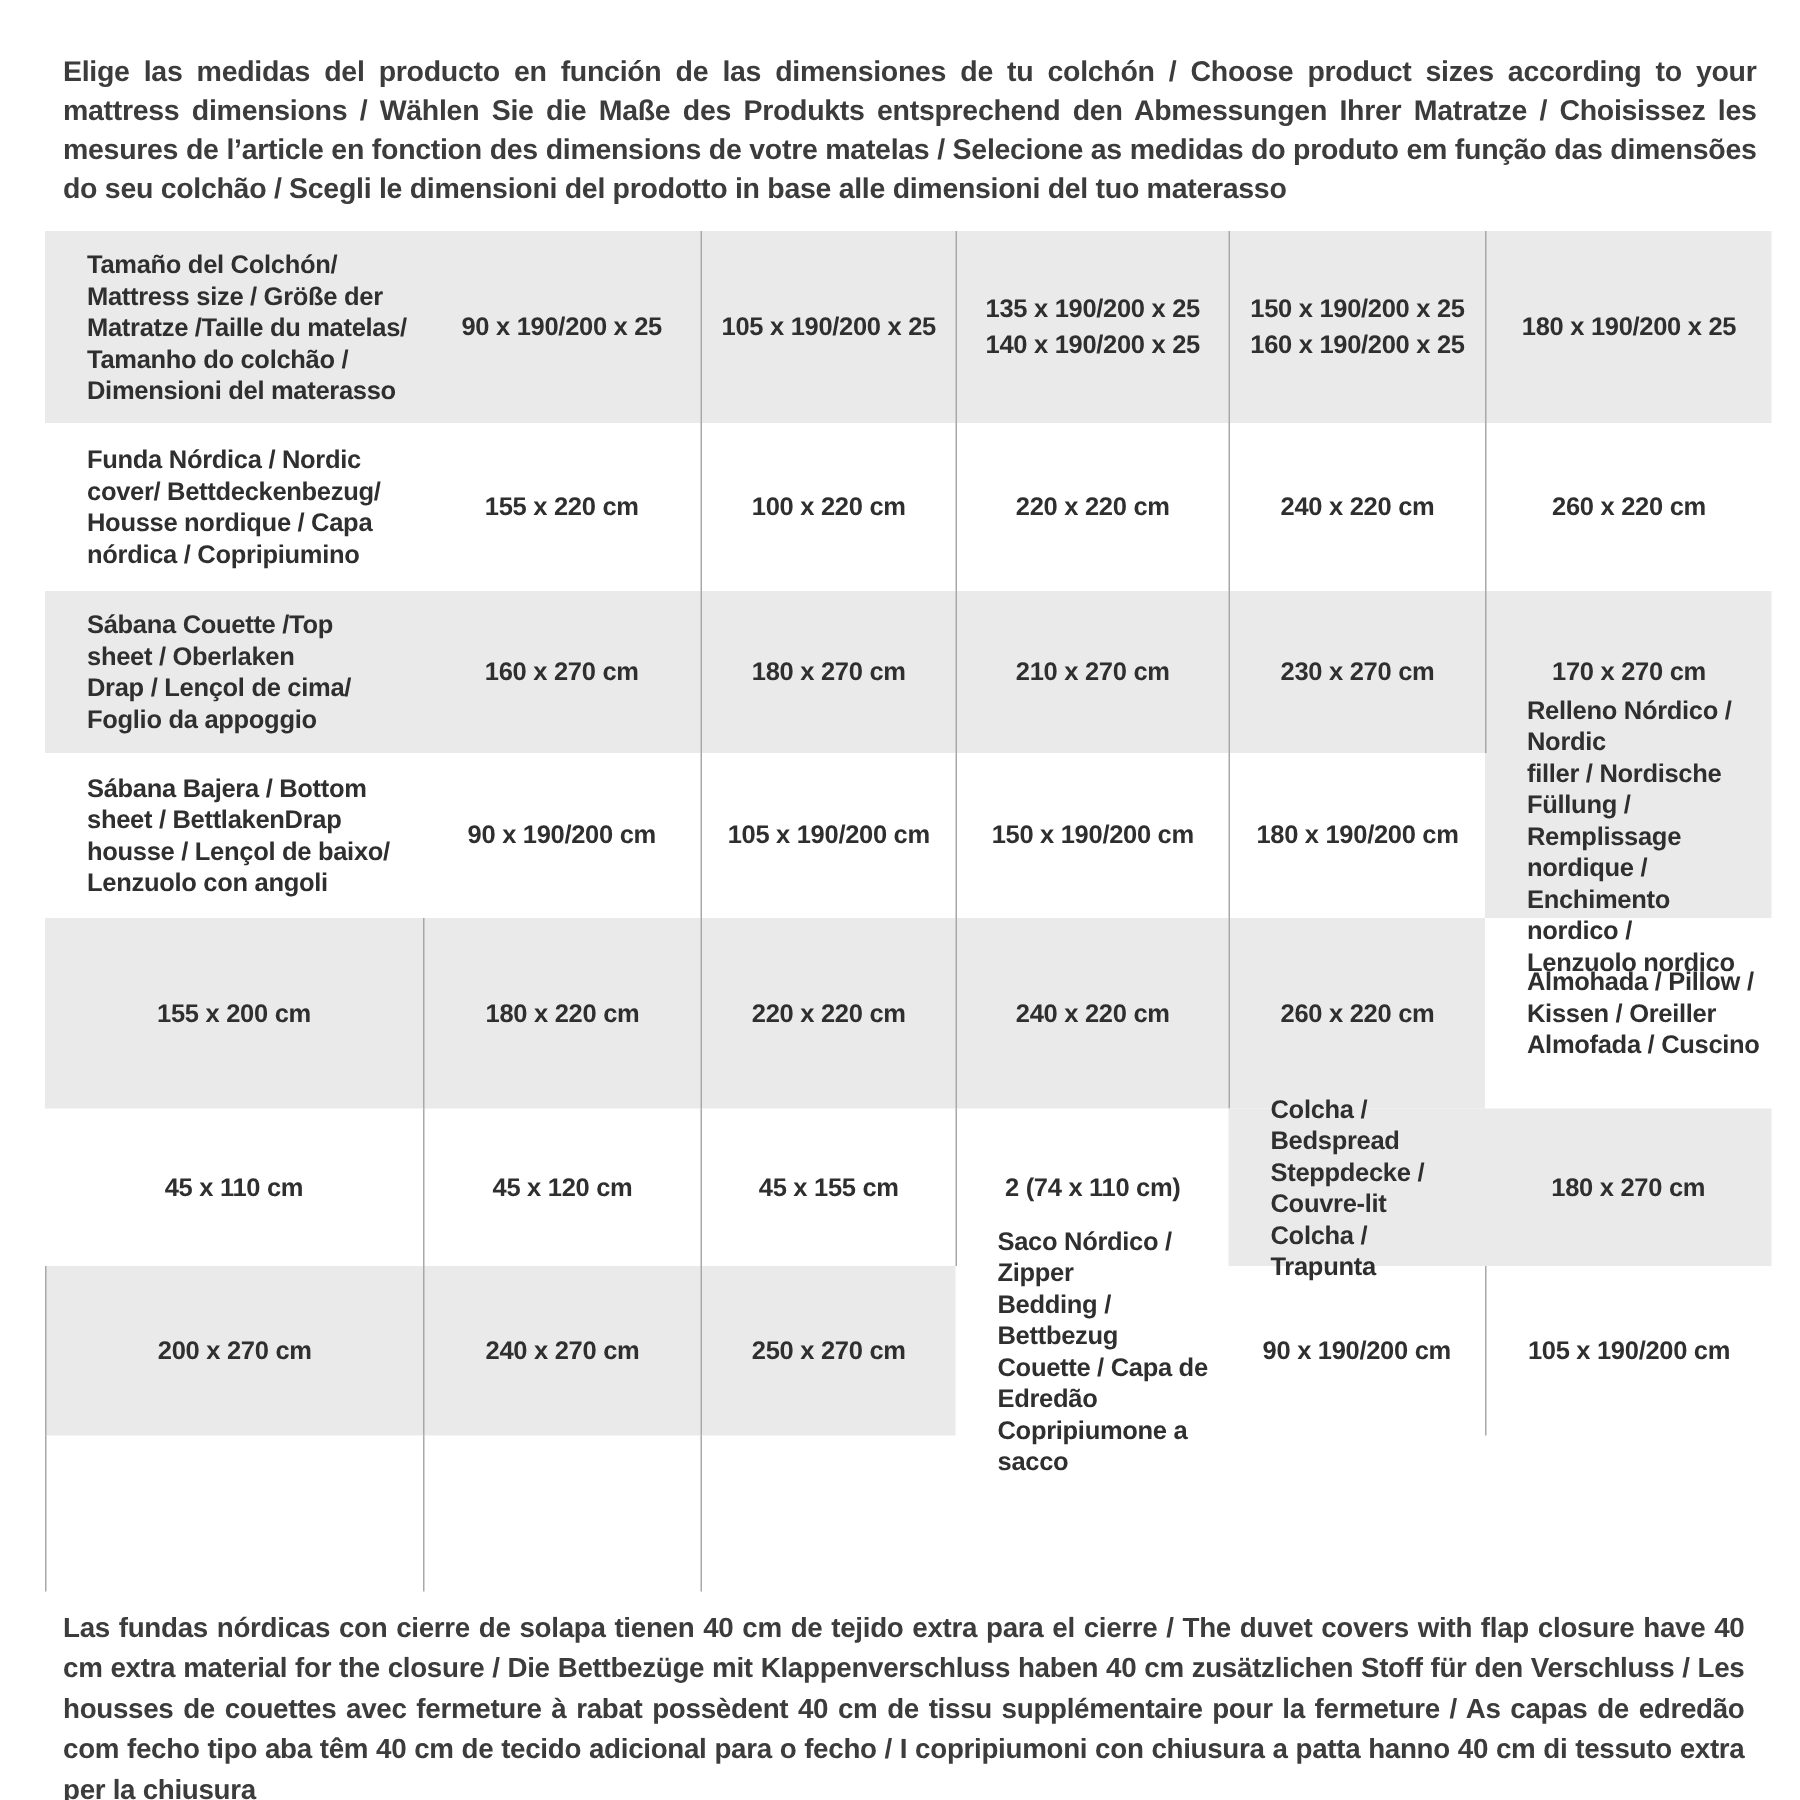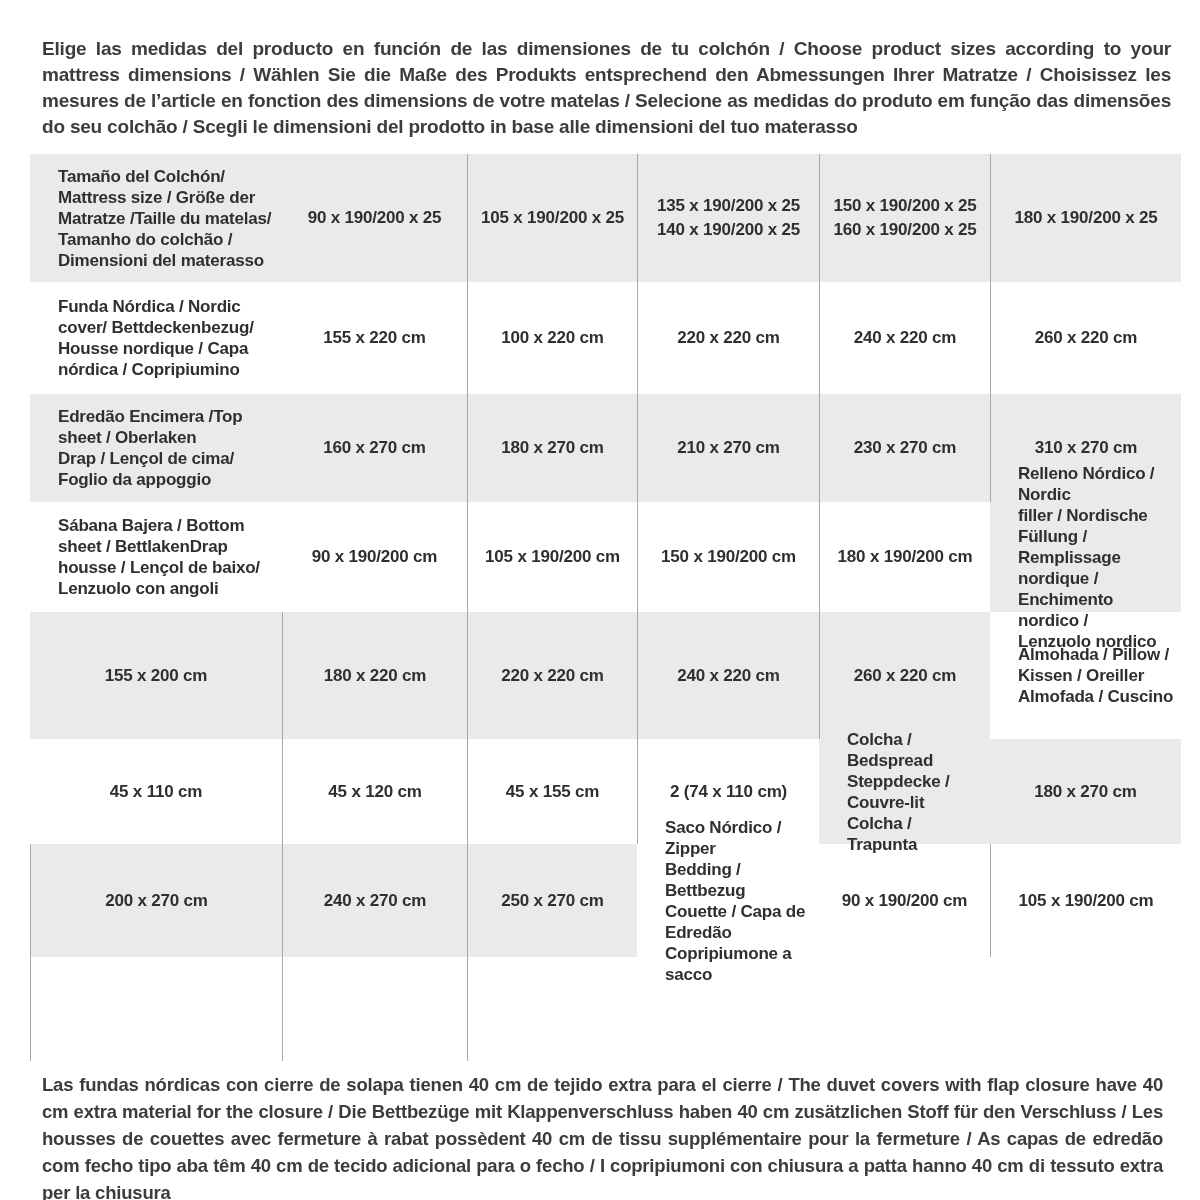--- a/index.html
+++ b/index.html
@@ -89,29 +89,29 @@
       <div class="cell value stripe vline">180 x 190/200 x 25</div>
       <div class="cell label">Funda Nórdica /  Nordic
 cover/ Bettdeckenbezug/
 Housse nordique  / Capa
 nórdica / Copripiumino</div>
       <div class="cell value">155 x 220 cm</div>
       <div class="cell value vline">100 x 220 cm</div>
       <div class="cell value vline">220 x 220 cm</div>
       <div class="cell value vline">240 x 220 cm</div>
       <div class="cell value vline">260 x 220 cm</div>
-      <div class="cell label stripe">Edredão Encimera /Top
+      <div class="cell label stripe">Sábana Couette /Top
 sheet / Oberlaken
 Drap / Lençol de cima/
 Foglio da appoggio</div>
       <div class="cell value stripe">160 x 270 cm</div>
       <div class="cell value stripe vline">180 x 270 cm</div>
       <div class="cell value stripe vline">210 x 270 cm</div>
       <div class="cell value stripe vline">230 x 270 cm</div>
-      <div class="cell value stripe vline">310 x 270 cm</div>
+      <div class="cell value stripe vline">170 x 270 cm</div>
       <div class="cell label">Sábana Bajera / Bottom
 sheet / BettlakenDrap
 housse / Lençol de baixo/
 Lenzuolo con angoli</div>
       <div class="cell value">90 x 190/200 cm</div>
       <div class="cell value vline">105 x 190/200 cm</div>
       <div class="cell value vline">150 x 190/200 cm</div>
       <div class="cell value vline">180 x 190/200 cm</div>
       <div class="cell label stripe">Relleno Nórdico / Nordic
 filler / Nordische Füllung /

